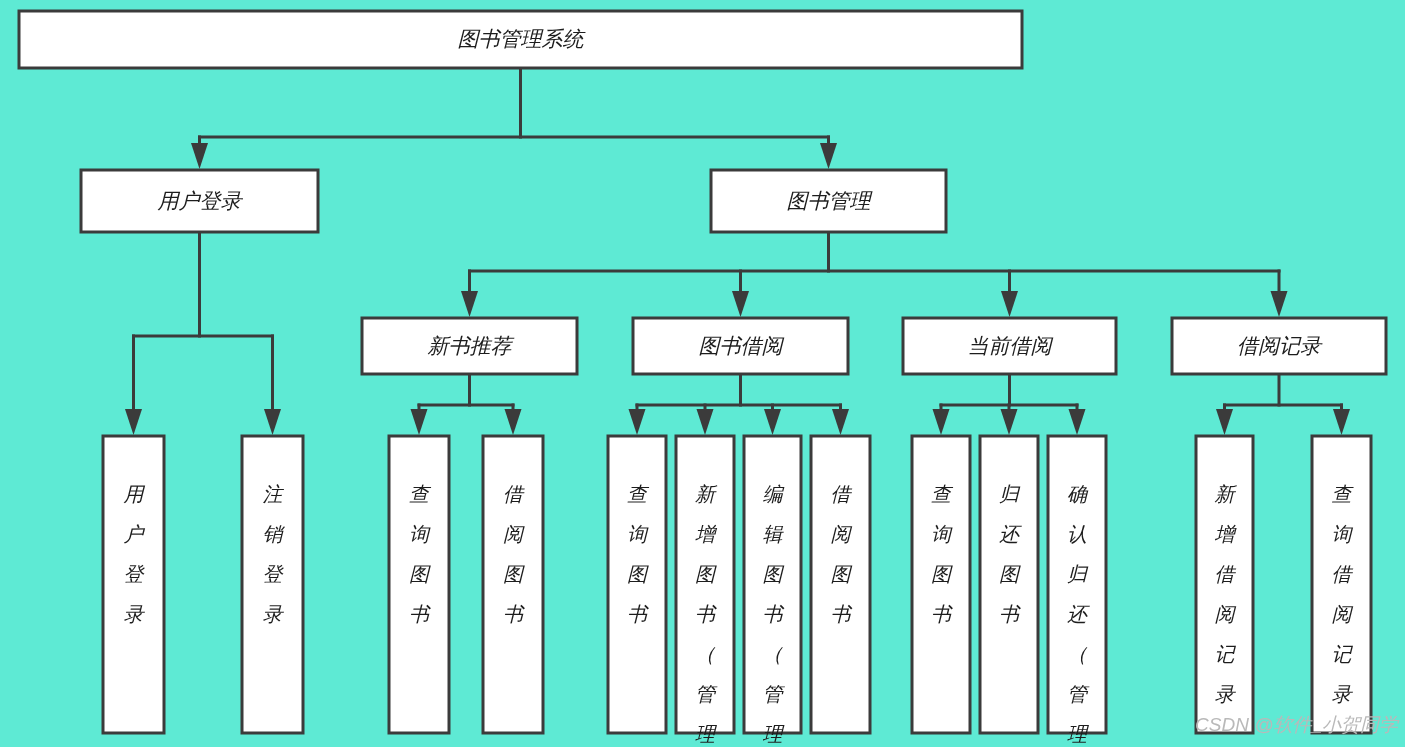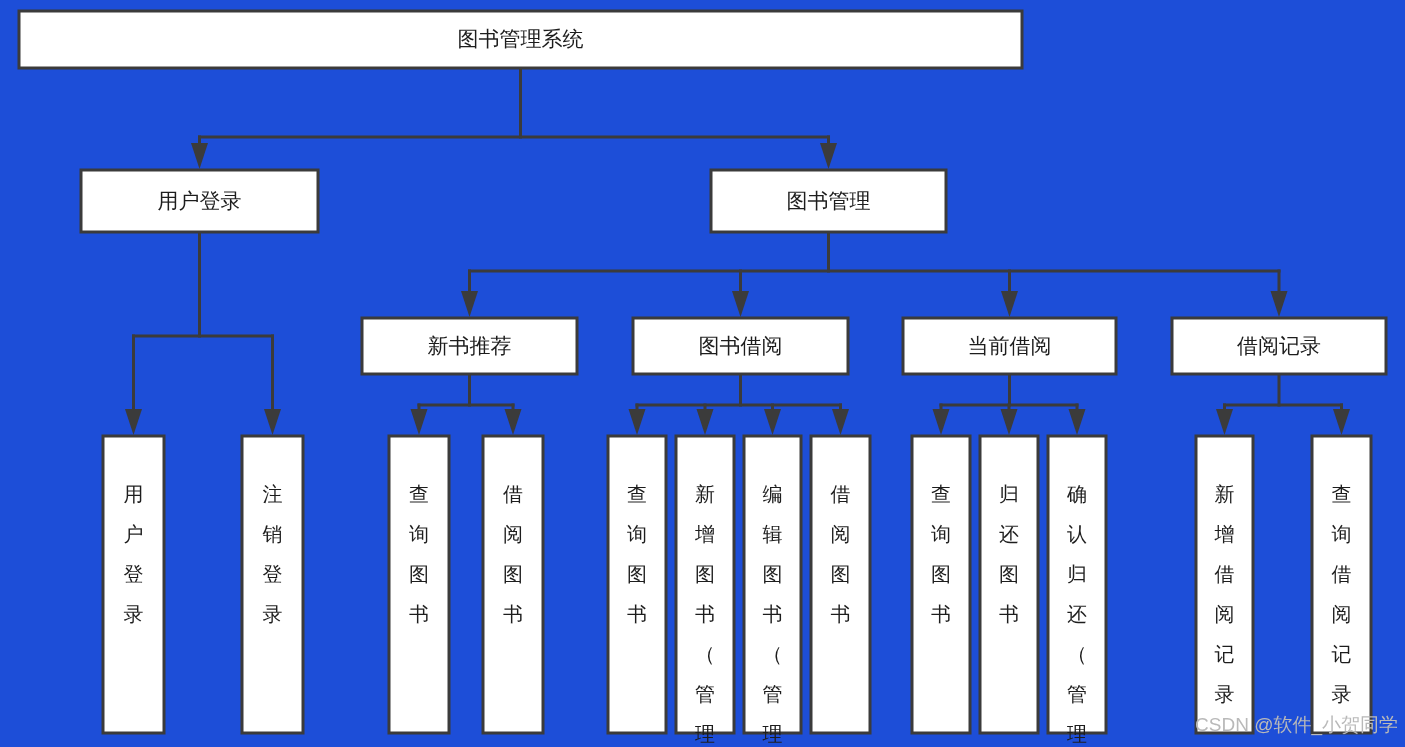--- a/index.html
+++ b/index.html
@@ -8,22 +8,23 @@
     padding: 0;
     background: #ffffff;
   }
   body {
     font-family: "Liberation Sans", "DejaVu Sans", sans-serif;
   }
   #diagram-root {
     position: relative;
     width: 1405px;
     height: 747px;
-    background: #1d4ed8;
+    background: #5eead4;
     overflow: hidden;
+    font-style: italic;
   }
   svg.diagram-canvas {
     position: absolute;
     left: 0;
     top: 0;
     width: 1405px;
     height: 747px;
     display: block;
   }
   .node-box {

